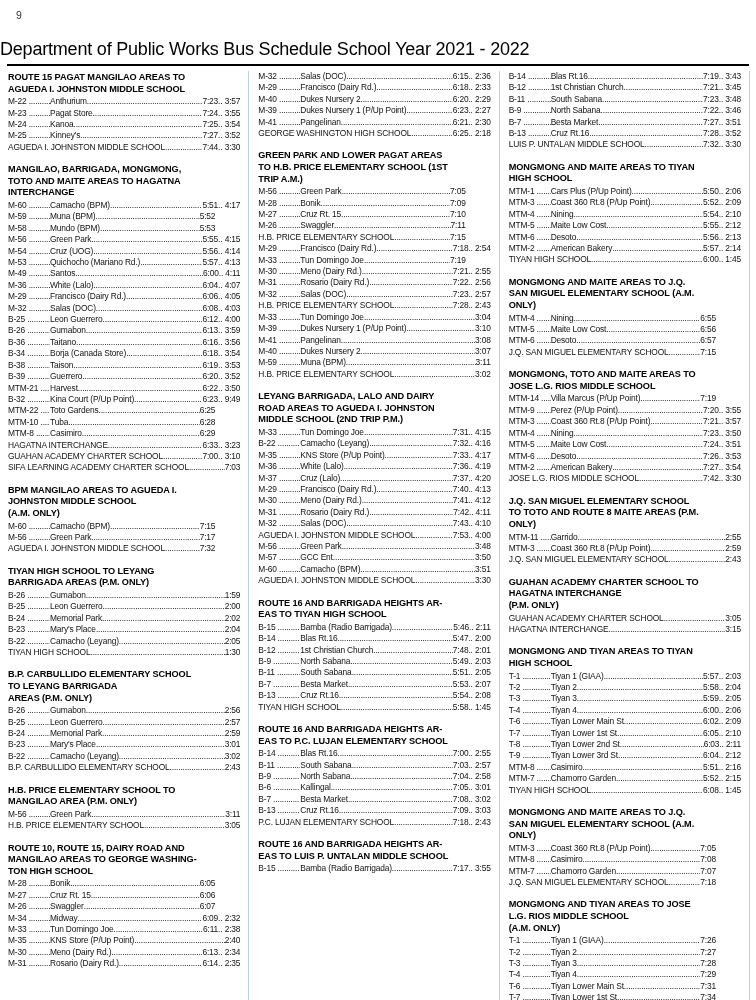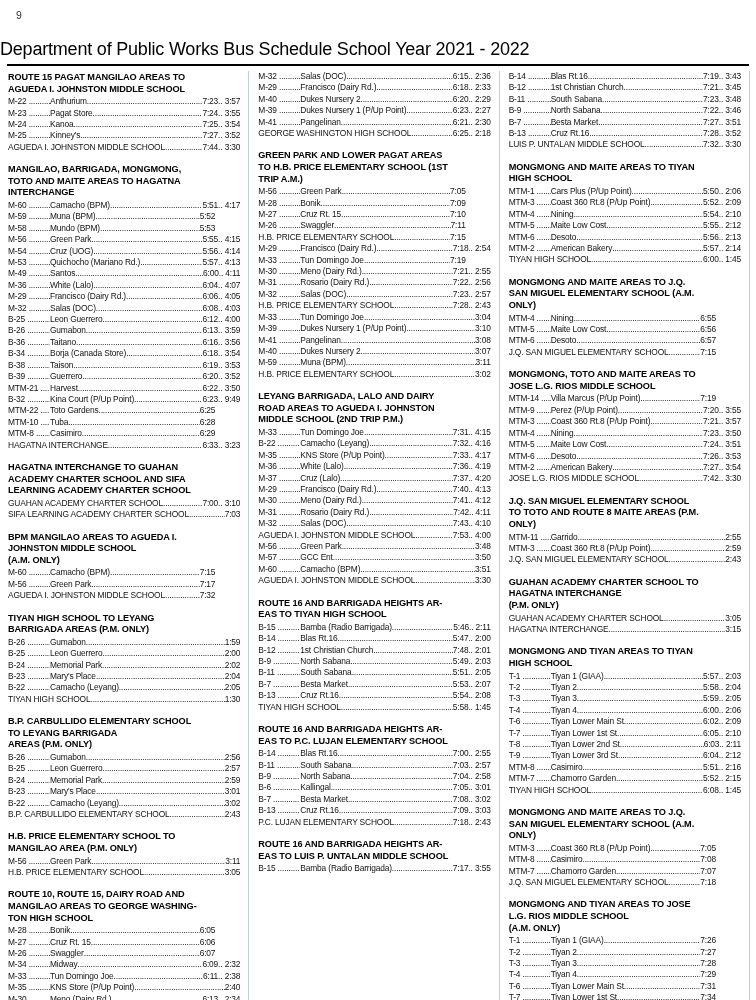--- a/index.html
+++ b/index.html
@@ -239,23 +239,20 @@
             <span class="pm empty"></span>
           </div>
           <div class="row">
             <span class="stop">HAGATNA INTERCHANGE</span>
             <span class="leader"></span>
             <span class="am">6:33</span>
             <span class="pm sep">3:23</span>
           </div>
         </div>
         <div class="section">
-          <div class="sec-title">HAGATNA INTERCHANGE TO GUAHAN
-ACADEMY CHARTER SCHOOL AND SIFA
-LEARNING ACADEMY CHARTER SCHOOL</div>
           <div class="row">
             <span class="stop">GUAHAN ACADEMY CHARTER SCHOOL</span>
             <span class="leader"></span>
             <span class="am">7:00</span>
             <span class="pm sep">3:10</span>
           </div>
           <div class="row">
             <span class="stop">SIFA LEARNING ACADEMY CHARTER SCHOOL</span>
             <span class="leader"></span>
             <span class="pm">7:03</span>

